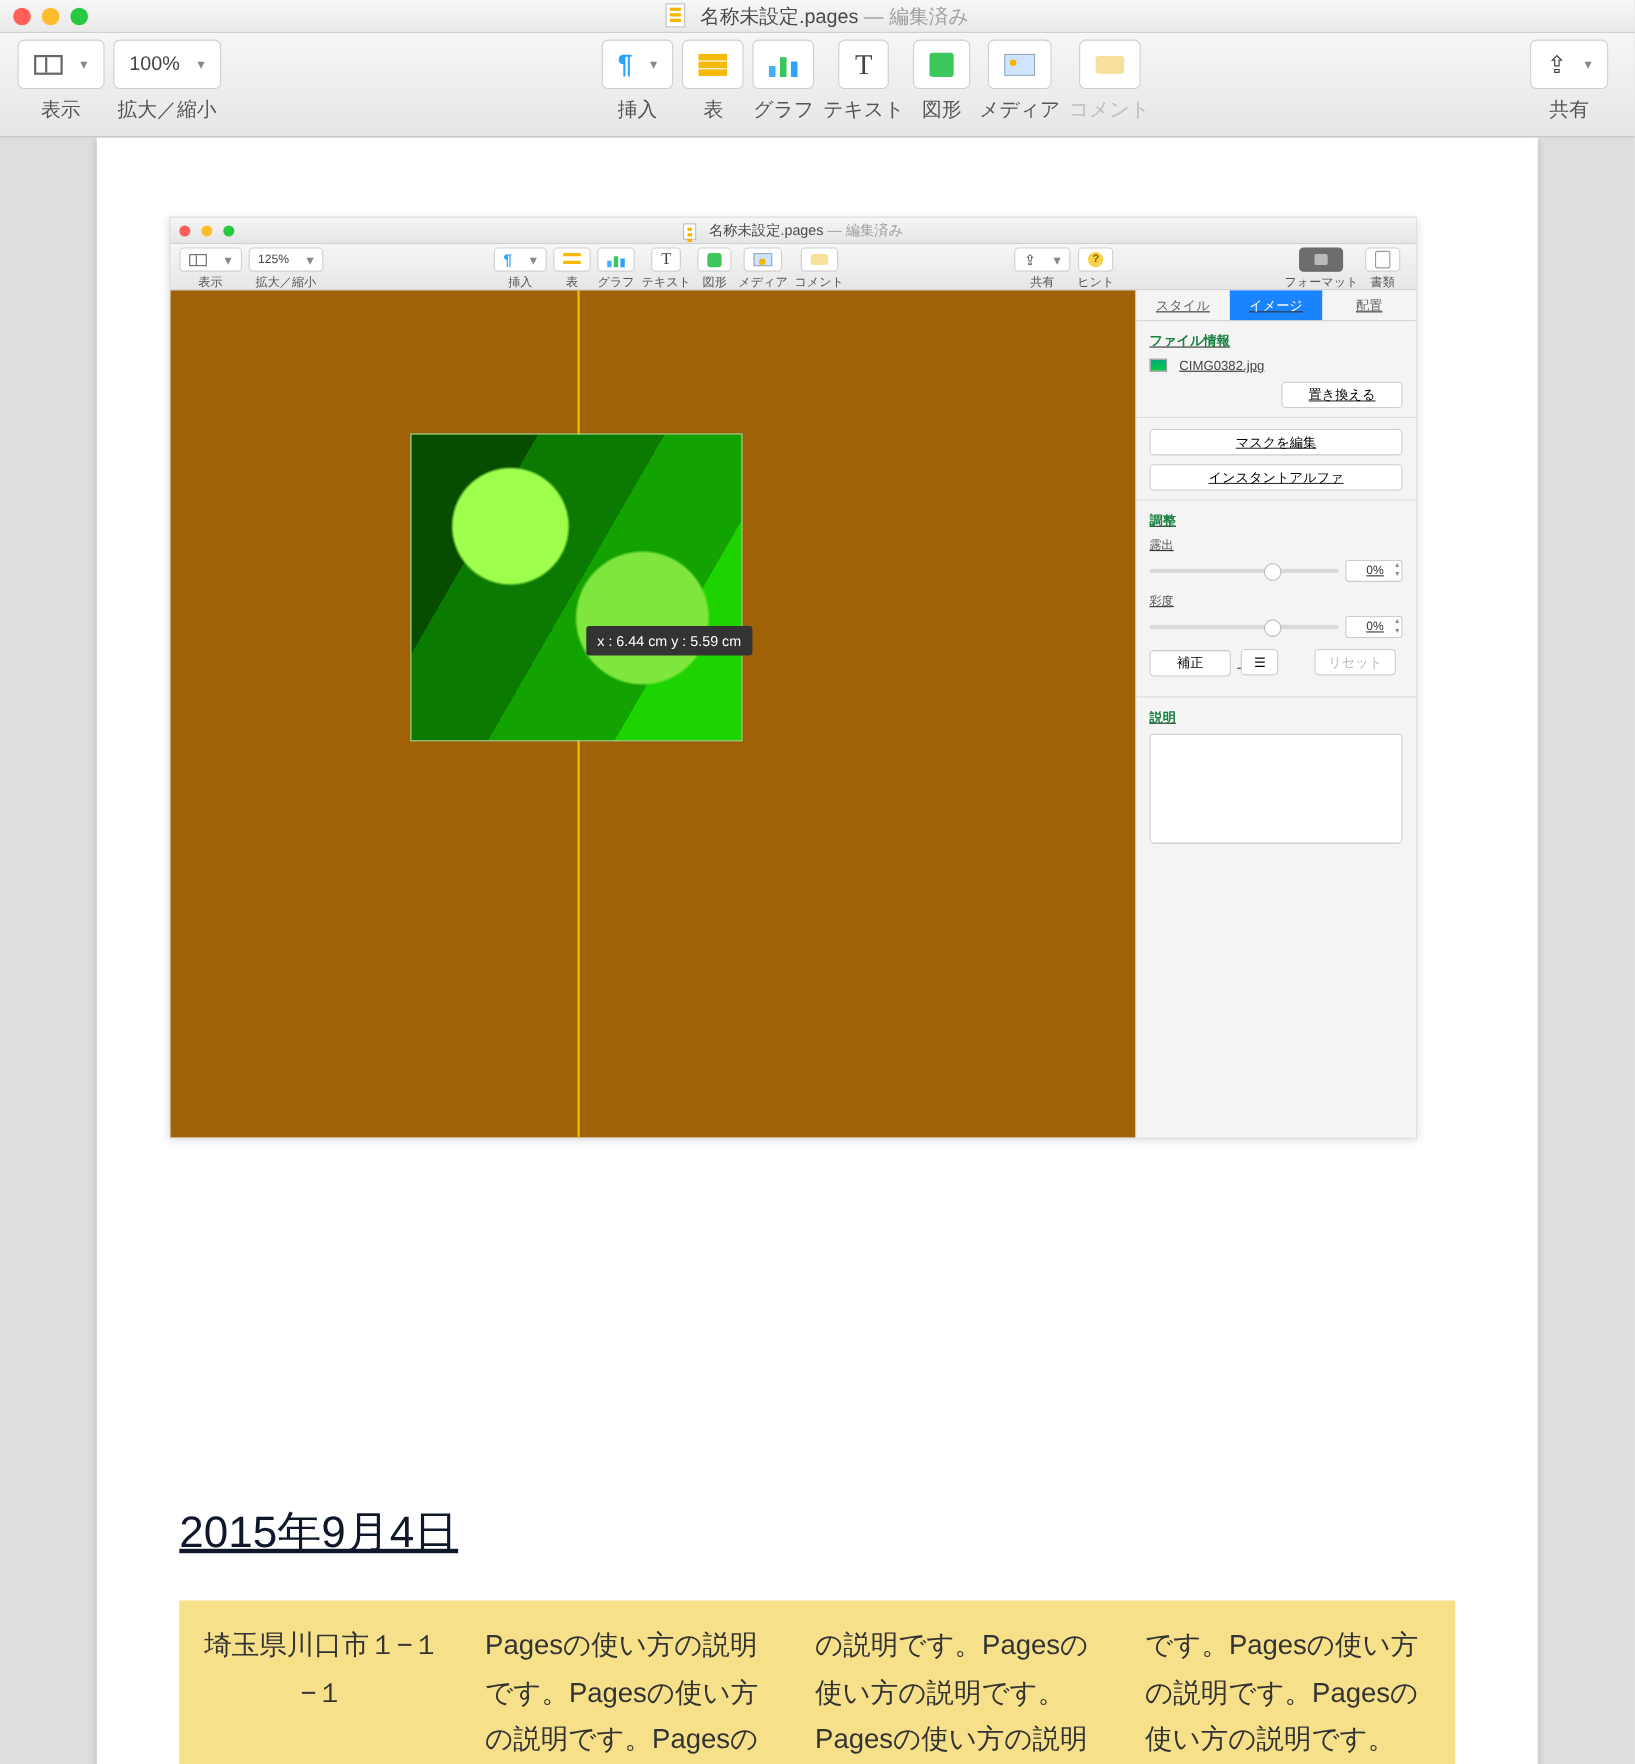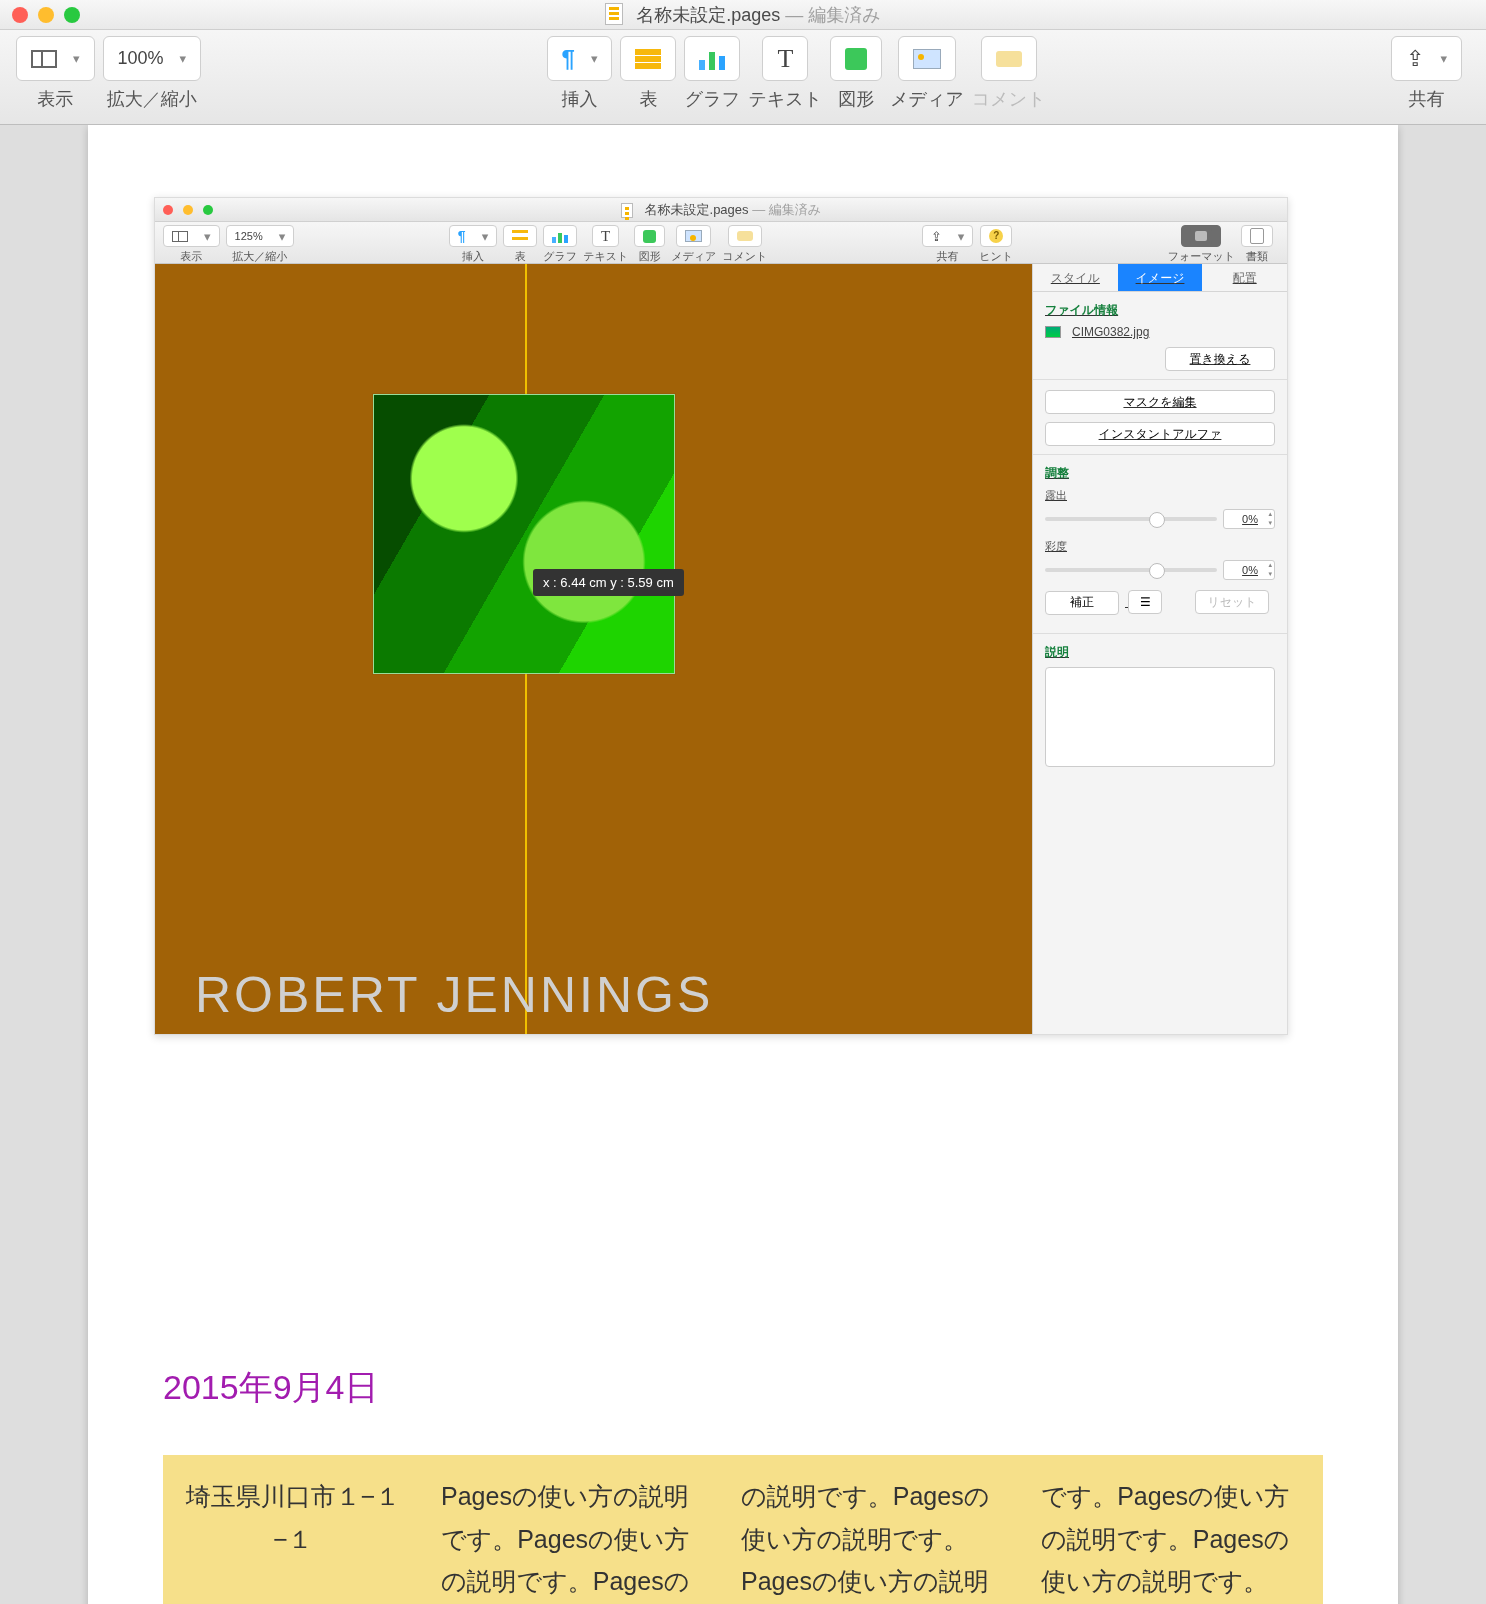--- a/index.html
+++ b/index.html
@@ -109,21 +109,21 @@
 .pillbtn.muted { color:#bbb;}
 .slider-row { display:flex; align-items:center; gap:6px; margin:6px 0 10px;}
 .slider { flex:1; height:4px; background:#d9d9d9; border-radius:2px; position:relative;}
 .slider::after{content:"";position:absolute;right:30%;top:-5px;width:14px;height:14px;background:#fff;border:1px solid #bbb;border-radius:50%;}
 .pctbox { width:52px; height:20px; border:1px solid #ccc; background:#fff; border-radius:3px; font-size:11px; text-align:right; padding-right:16px; line-height:18px; position:relative;}
 .pctbox::after{content:"▴\A▾"; white-space:pre; position:absolute; right:2px; top:-1px; font-size:7px; line-height:9px; color:#888;}
 .descbox { width:230px; height:100px; background:#fff; border:1px solid #ccc; border-radius:4px; margin-top:6px;}
 .lbl { font-size:11px; color:#555; margin-top:6px;}
 
 .doc-title { position:absolute; top:1140px; left:75px; font-size:72px; color:#c8c8c8; letter-spacing:6px; font-weight:200;}
-.doc-date { position:absolute; top:1240px; left:75px; font-size:34px; color:#a21caf;}
+.doc-date { position:absolute; top:1240px; left:75px; font-size:40px; color:#0f172a;text-decoration:underline;}
 .hilite { position:absolute; top:1330px; left:75px; width:1160px; background:#f6e08a; padding:20px 0 24px;
   display:flex; font-size:25px; color:#333; line-height:1.7;}
 .hilite .col { padding:0 18px;}
 .hilite .col.addr{width:260px; text-align:center;}
 .hilite .col.c2,.hilite .col.c3,.hilite .col.c4{flex:1;}
 </style>
 </head>
 <body>
 
 <div class="titlebar">
@@ -317,21 +317,20 @@
               <span class="ic ic-doc"></span>
             </div>
             <div class="tblabel">書類</div>
           </div>
       </div>
       <div class="inner-body">
         <div class="inner-canvas">
           <div class="guide-v"></div>
           <div class="photo"></div>
           <div class="coord-tip">x : 6.44 cm  y : 5.59 cm</div>
-          <div class="inner-heading">ROBERT JENNINGS</div>
         </div>
 
         <div class="inspector">
           <div class="insp-tabs">
             <div class="insp-tab">スタイル</div>
             <div class="insp-tab active">イメージ</div>
             <div class="insp-tab">配置</div>
           </div>
           <div class="insp-sec">
             <div class="insp-head">ファイル情報</div>

